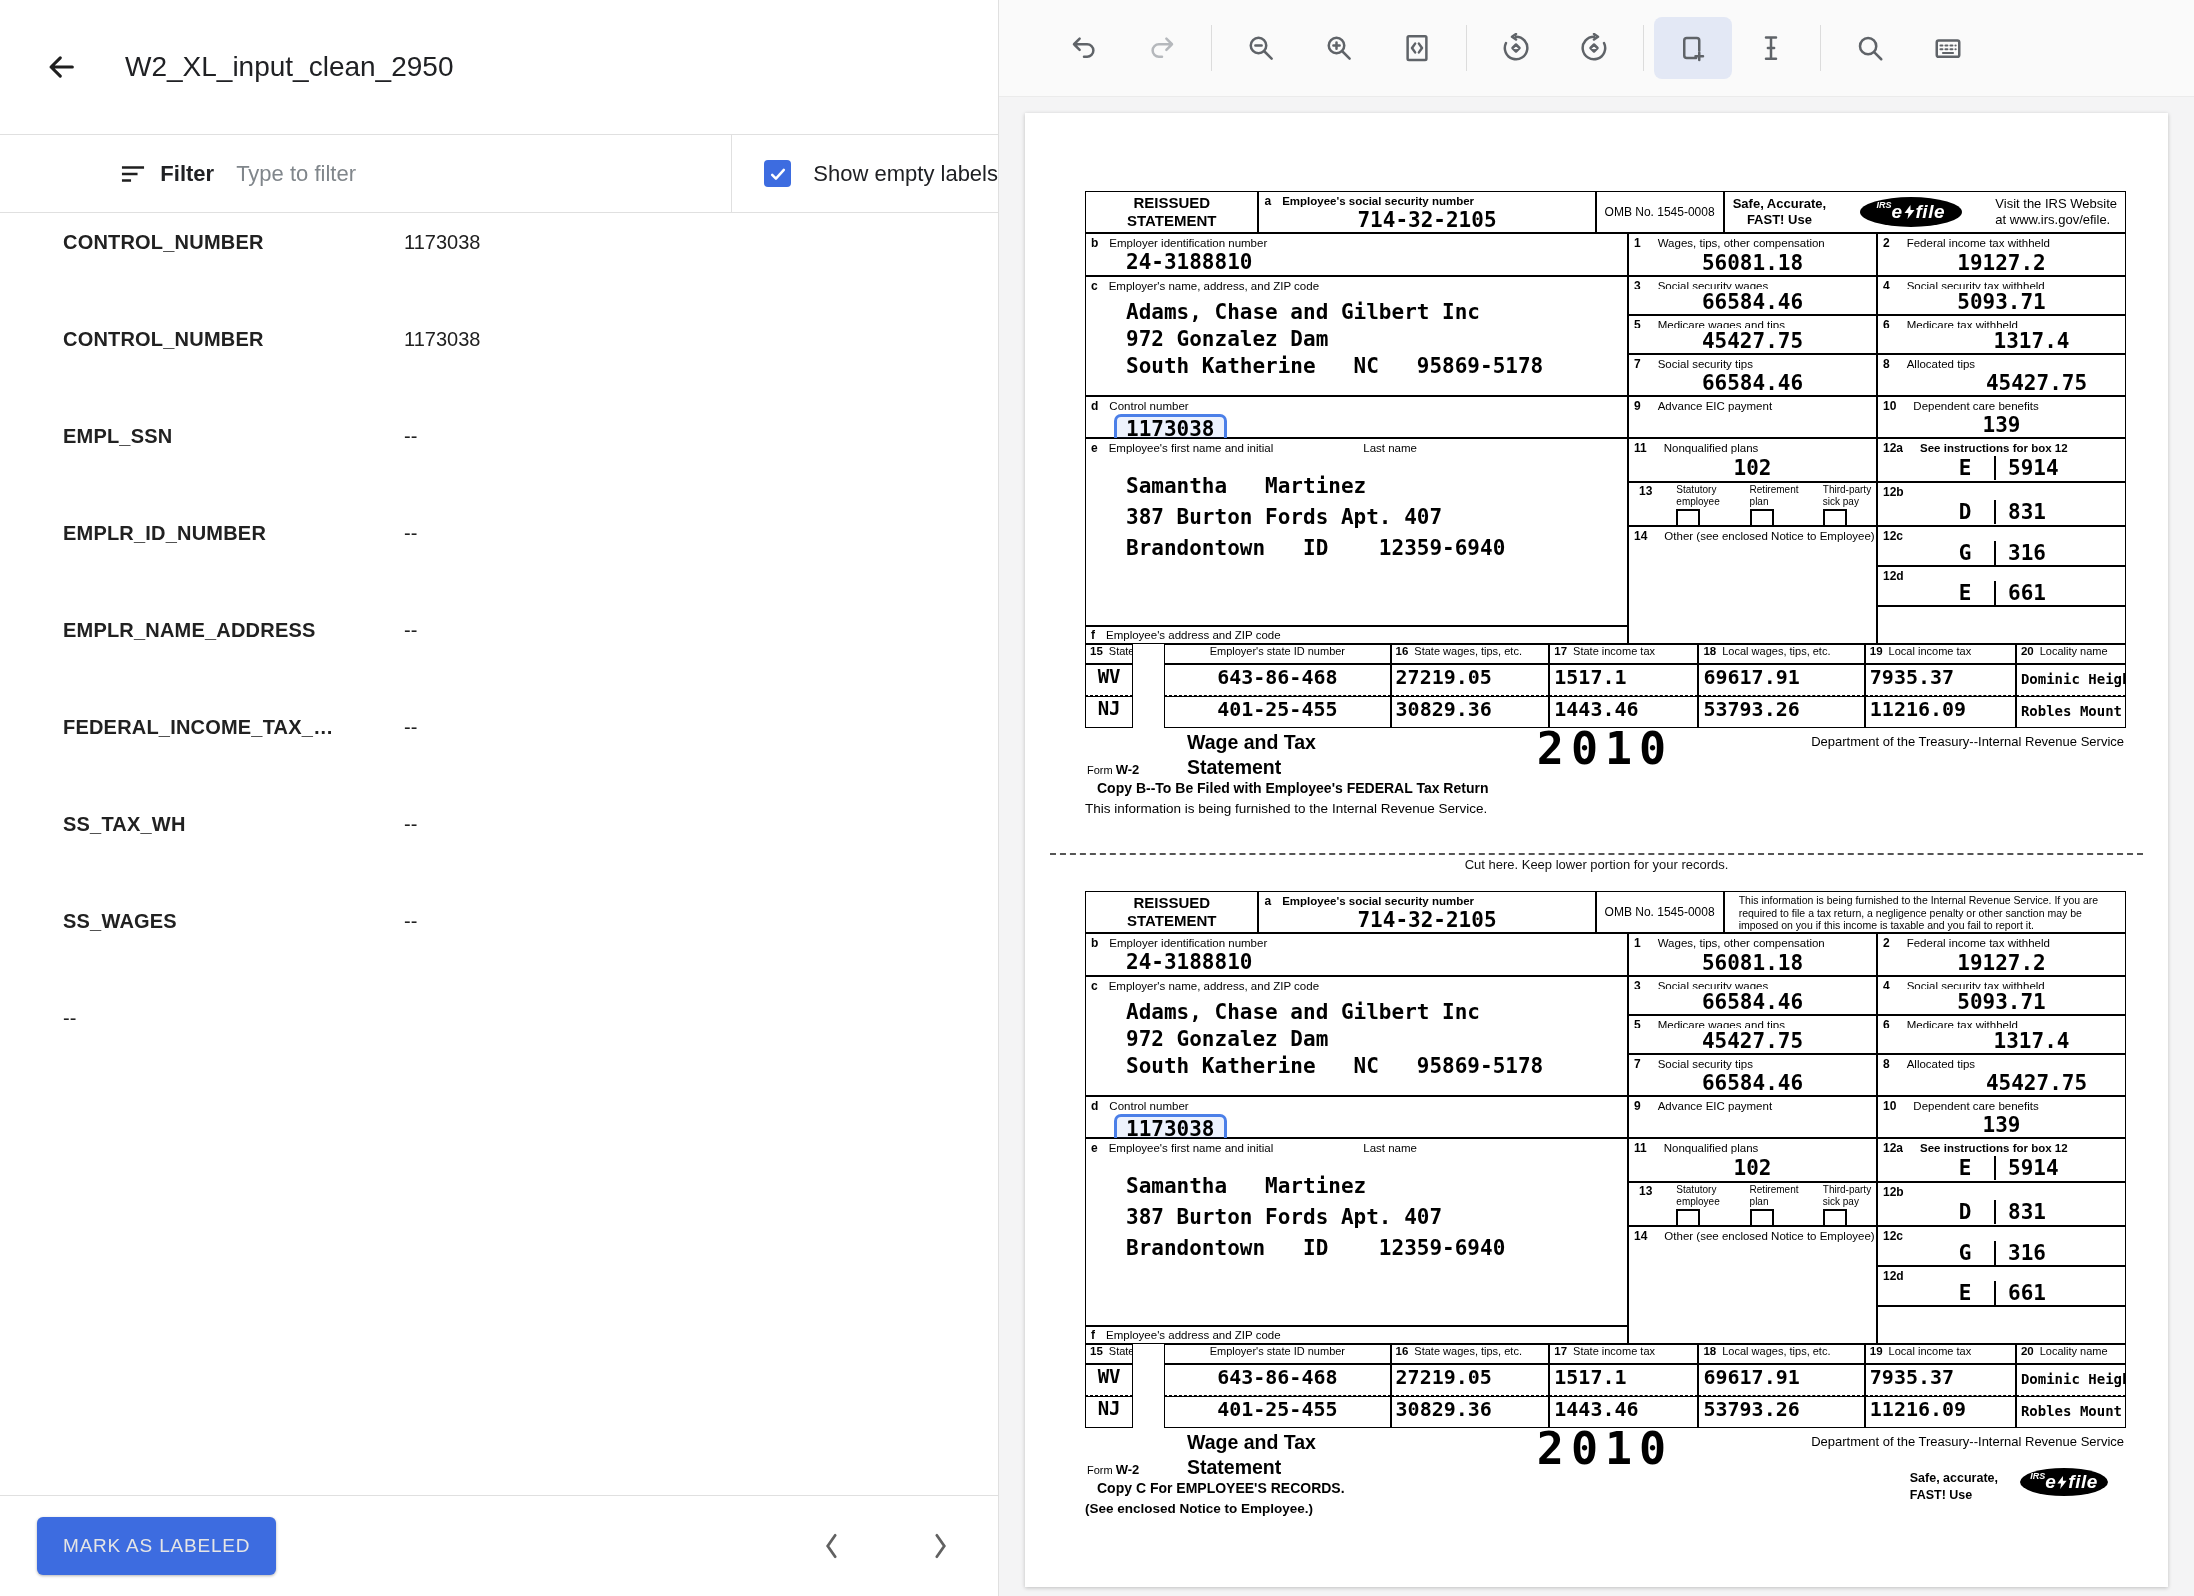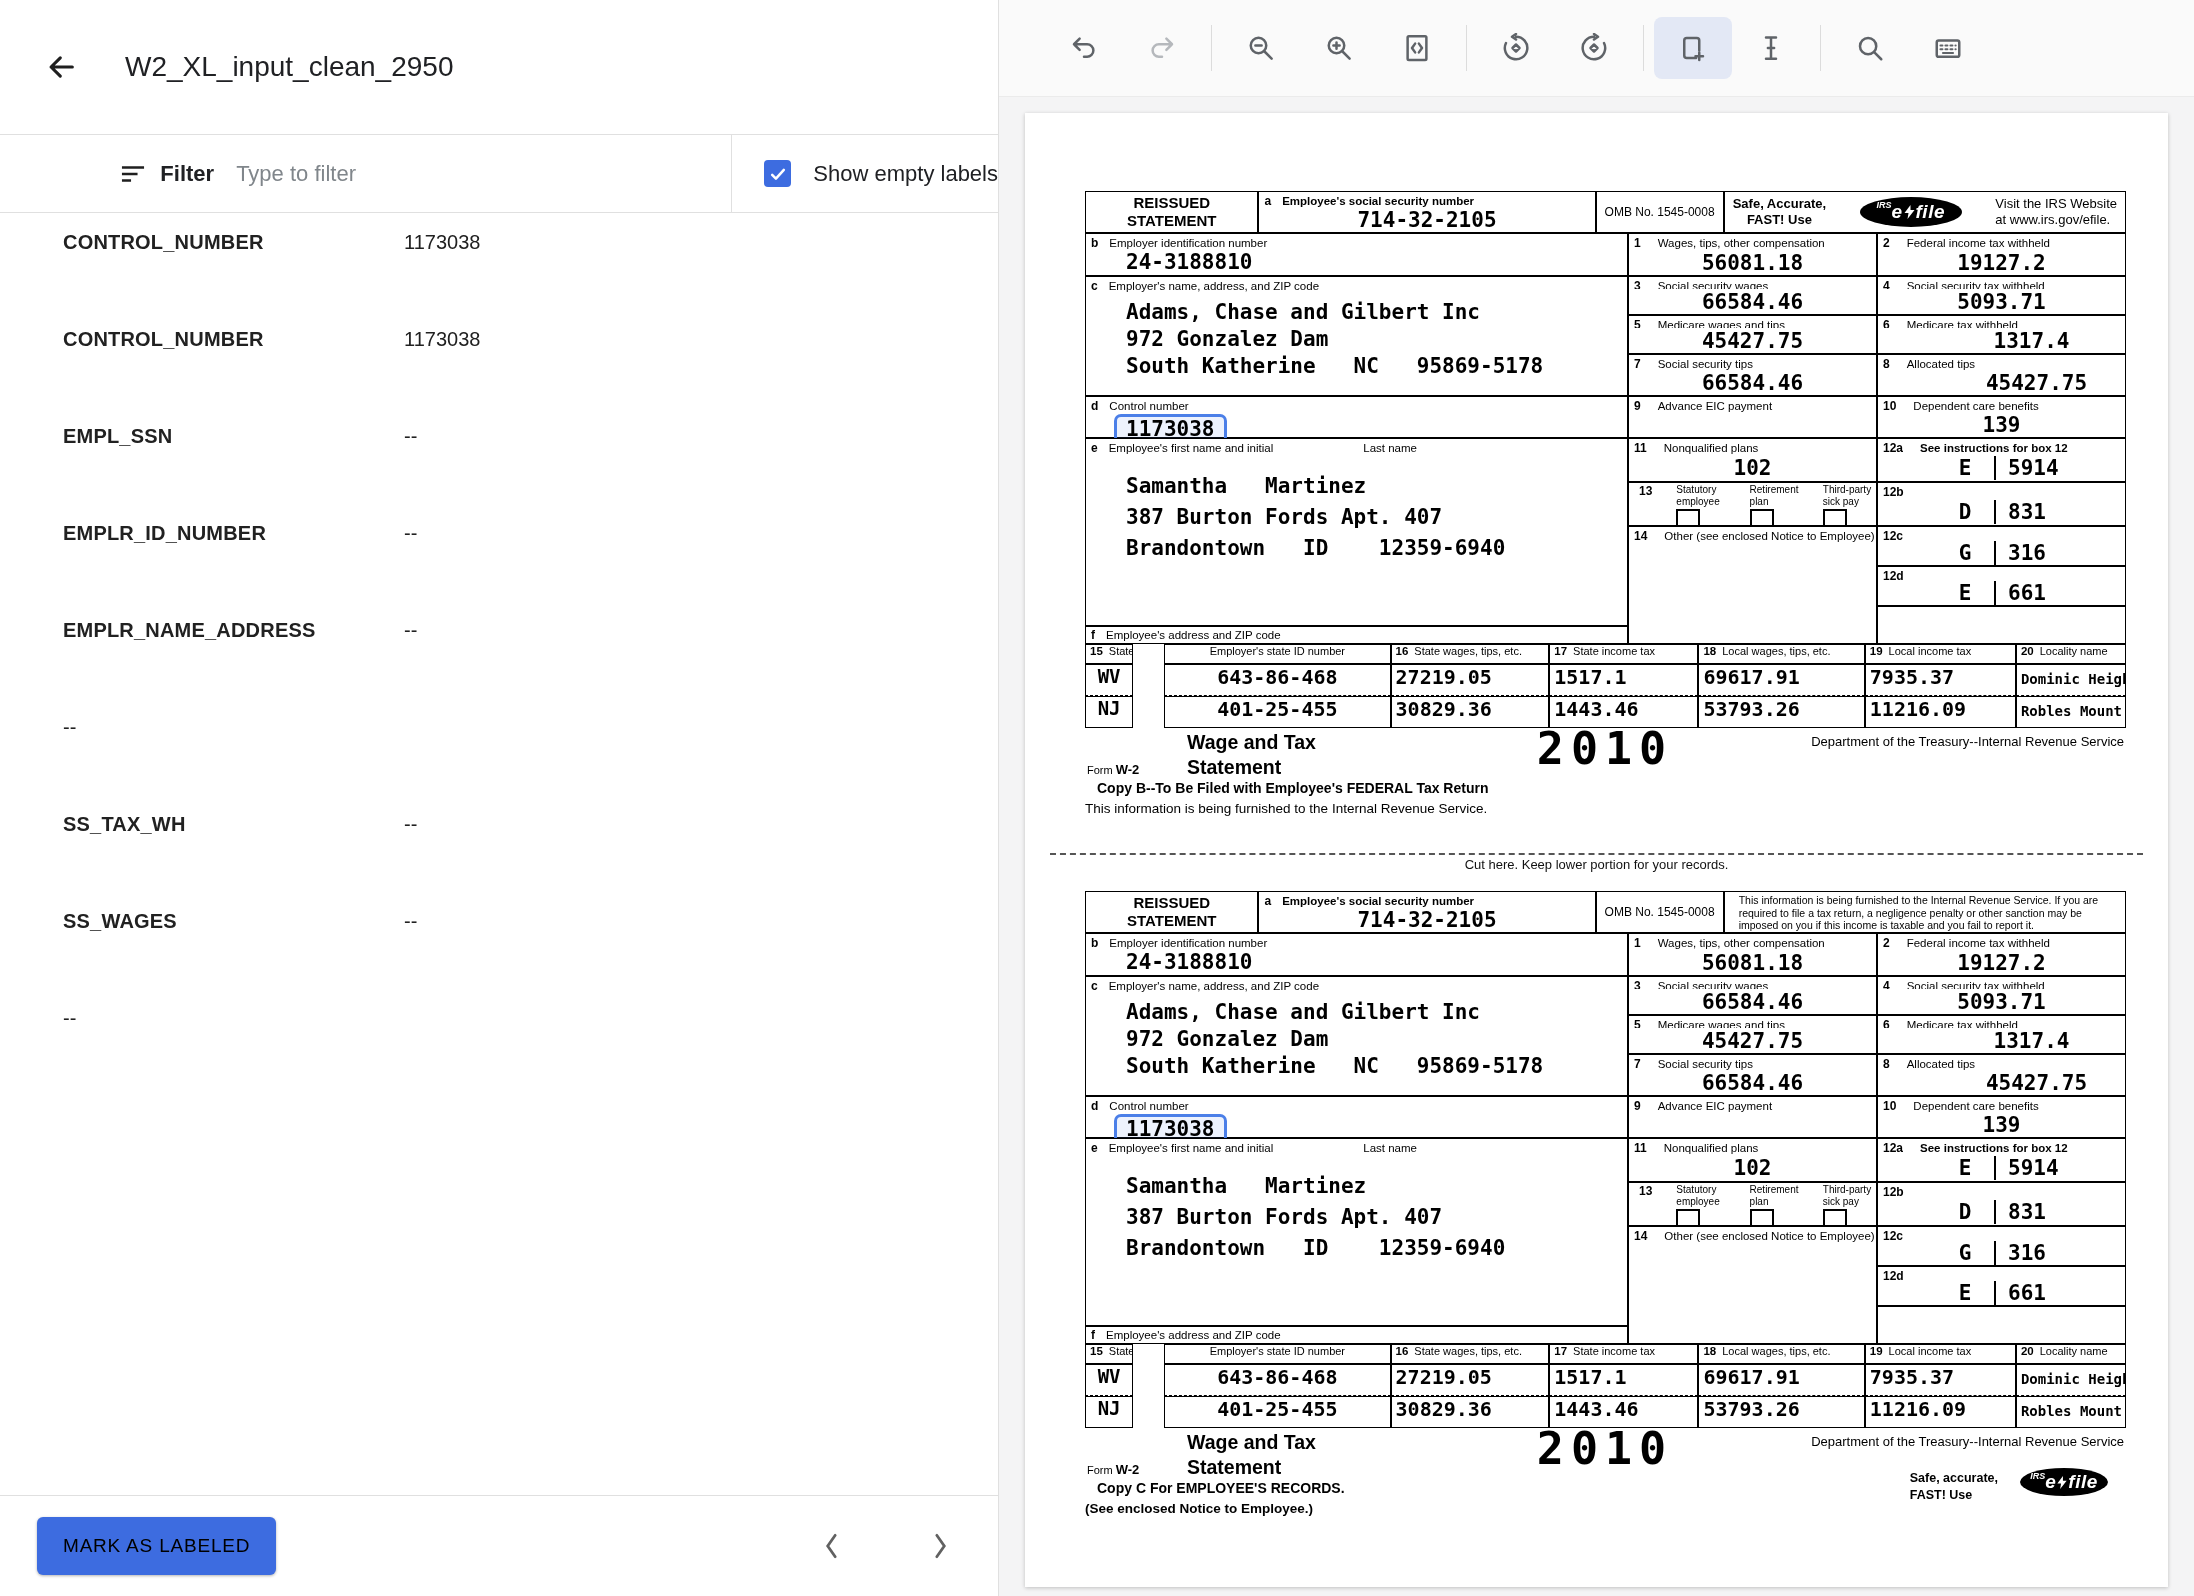--- a/index.html
+++ b/index.html
@@ -18,21 +18,21 @@
   .filter-input::placeholder { color:#80868b; }
   .filter-sep { width:1px; height:79px; background:#e0e0e0; }
   .show-empty { display:flex; align-items:center; padding-left:32px; }
   .cbx { width:27px; height:27px; background:#3d6ce0; border-radius:4px; display:flex; align-items:center; justify-content:center; cursor:pointer; }
   .show-empty-label { font-size:22px; color:#202124; margin-left:22px; }
   .rows { flex:1; overflow:hidden; }
   .lrow { height:97px; display:flex; padding:18px 0 0 63px; cursor:pointer; }
   .lrow .lname { width:341px; font-size:20px; font-weight:700; color:#212121; letter-spacing:0.2px; }
   .lrow .lval { font-size:20px; color:#212121; }
   .panel-footer { height:101px; border-top:1px solid #e0e0e0; display:flex; align-items:center; padding:0 40px 0 37px; flex:0 0 auto; }
-  .mark-btn { background:#3d6ce0; color:#000000; border:none; border-radius:6px; font-size:19px; font-weight:500; letter-spacing:0.8px; padding:18px 26px; cursor:pointer; font-family:"Liberation Sans",sans-serif; box-shadow:0 1px 3px rgba(0,0,0,0.3); }
+  .mark-btn { background:#3d6ce0; color:#e5e5e5; border:none; border-radius:6px; font-size:19px; font-weight:500; letter-spacing:0.8px; padding:18px 26px; cursor:pointer; font-family:"Liberation Sans",sans-serif; box-shadow:0 1px 3px rgba(0,0,0,0.3); }
   .pager { margin-left:auto; display:flex; gap:72px; }
   .pager .pg { width:36px; height:36px; display:flex; align-items:center; justify-content:center; cursor:pointer; }
 
   
   .right-panel { flex:1; display:flex; flex-direction:column; background:#fafafa; min-width:0; }
   .toolbar { height:97px; display:flex; align-items:center; padding-left:46px; border-bottom:1px solid #ebebeb; background:#fafafa; flex:0 0 auto; }
   .tool { width:78px; height:62px; display:flex; align-items:center; justify-content:center; border-radius:8px; cursor:pointer; }
   .tool.selected { background:#e3e8f5; }
   .tool svg { stroke:#5f6368; fill:none; stroke-width:2; stroke-linecap:round; stroke-linejoin:round; }
   .tool.dim svg { stroke:#b5b8bc; }
@@ -158,20 +158,21 @@
         </div>
       <div class="lrow">
           <span class="lname">EMPLR_ID_NUMBER</span>
           <span class="lval">--</span>
         </div>
       <div class="lrow">
           <span class="lname">EMPLR_NAME_ADDRESS</span>
           <span class="lval">--</span>
         </div>
       <div class="lrow">
+          <span class="lname">FEDERAL_INCOME_TAX_…</span>
           <span class="lval">--</span>
         </div>
       <div class="lrow">
           <span class="lname">SS_TAX_WH</span>
           <span class="lval">--</span>
         </div>
       <div class="lrow">
           <span class="lname">SS_WAGES</span>
           <span class="lval">--</span>
         </div>

